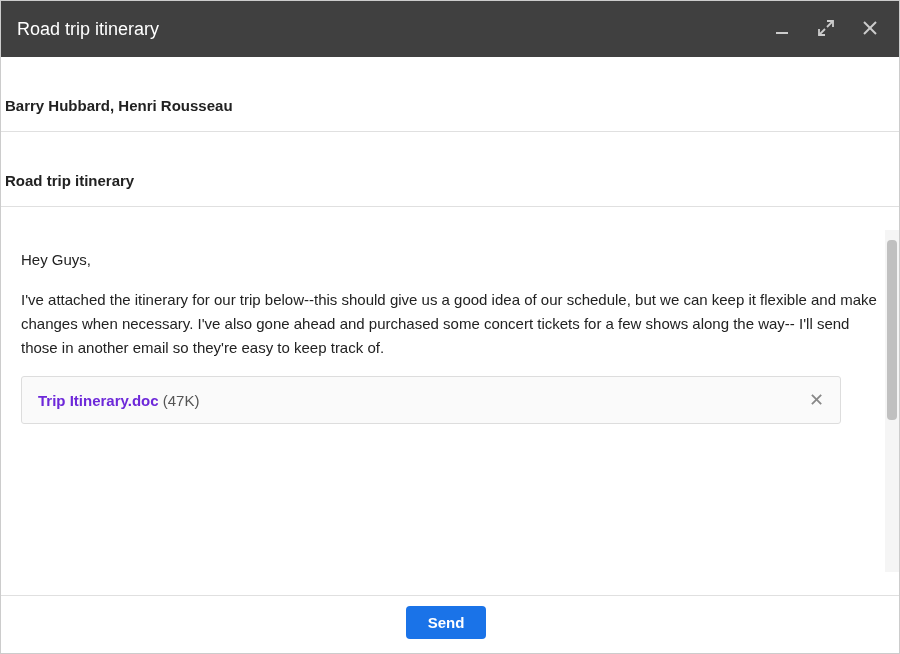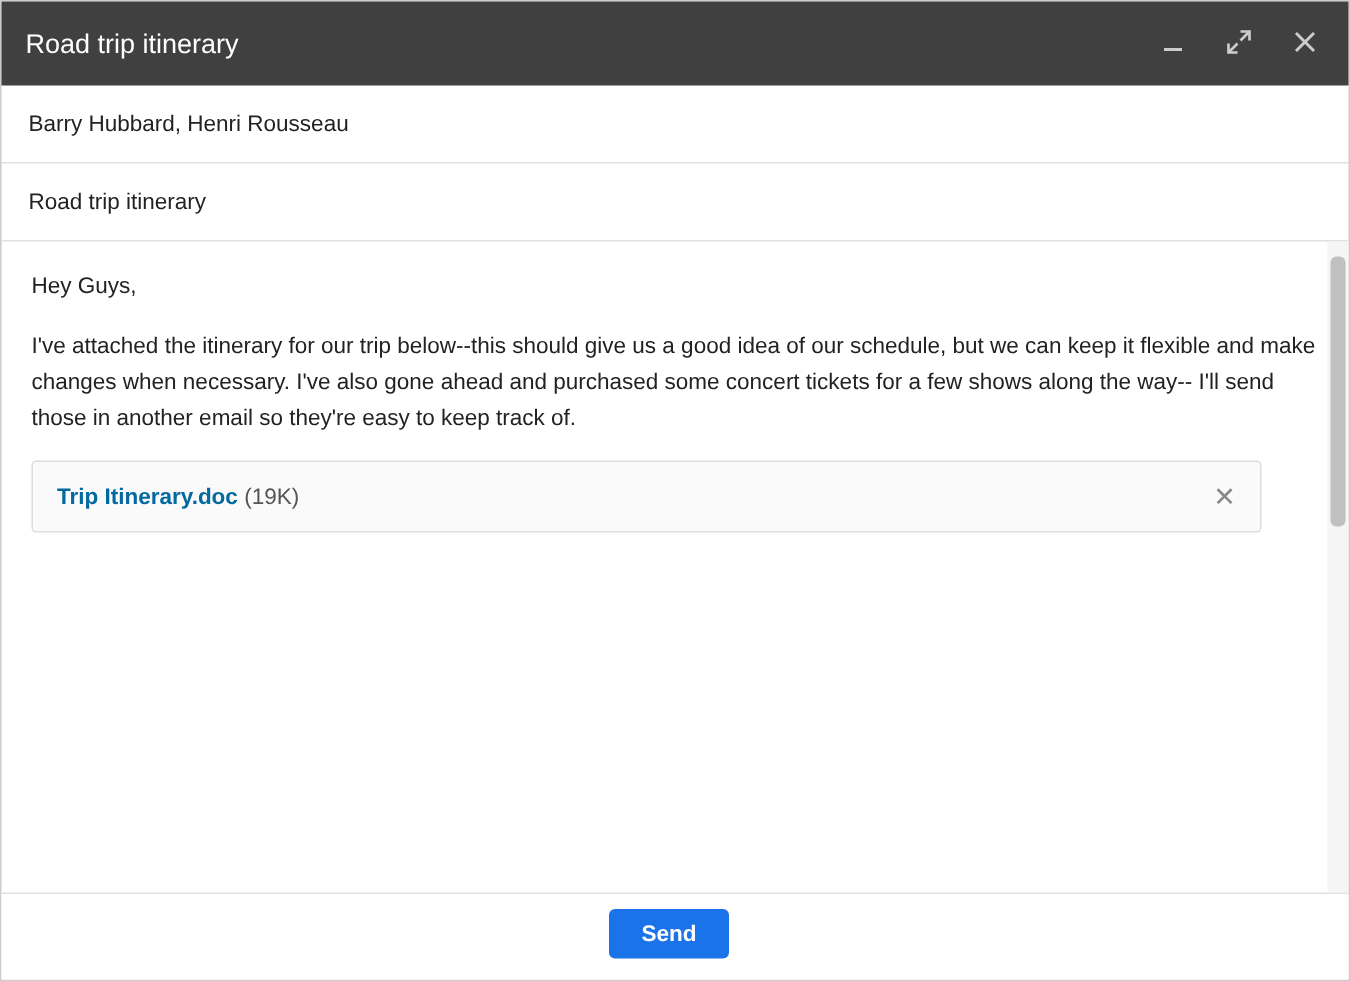--- a/index.html
+++ b/index.html
@@ -18,20 +18,21 @@
       overflow: hidden;
     }
     .compose-window {
       width: 900px;
       height: 654px;
       background: #fff;
       border: 1px solid #ccc;
       display: flex;
       flex-direction: column;
       box-shadow: 0 4px 16px rgba(0,0,0,0.3);
+      gap: 23px;
     }
     .titlebar {
       background: #404040;
       color: #fff;
       display: flex;
       align-items: center;
       justify-content: space-between;
       padding: 0 16px;
       height: 56px;
       flex-shrink: 0;
@@ -49,27 +50,28 @@
       color: #ccc;
       font-size: 18px;
       cursor: pointer;
       background: none;
       border: none;
       line-height: 1;
       padding: 2px 4px;
     }
     .field-row {
       border-bottom: 1px solid #e0e0e0;
-      padding: 14px 18px;
+      padding: 14px 4px;
       font-size: 15px;
       color: #222;
       flex-shrink: 0;
       min-height: 52px;
       display: flex;
       align-items: center;
+      font-weight: bold;
     }
     .body-area {
       flex: 1;
       padding: 18px 18px 8px 18px;
       font-size: 15px;
       color: #222;
       overflow-y: auto;
       position: relative;
     }
     .body-text {
@@ -83,21 +85,21 @@
       border-radius: 3px;
       padding: 14px 16px;
       display: flex;
       align-items: center;
       justify-content: space-between;
       margin-top: 8px;
       background: #fafafa;
       max-width: 820px;
     }
     .attachment-name {
-      color: #0369a1;
+      color: #6d28d9;
       font-weight: bold;
       font-size: 15px;
     }
     .attachment-size {
       color: #555;
       font-size: 15px;
     }
     .attachment-close {
       color: #888;
       cursor: pointer;
@@ -228,21 +230,21 @@
 
   <div class="body-area" style="position:relative;padding-left:20px;">
     <div class="body-text">
       <p>Hey Guys,</p>
       <p>I've attached the itinerary for our trip below--this should give us a good idea of our schedule, but we can keep it flexible and make changes when necessary. I've also gone ahead and purchased some concert tickets for a few shows along the way-- I'll send those in another email so they're easy to keep track of.</p>
     </div>
 
     <div class="attachment-box">
       <span>
         <span class="attachment-name">Trip Itinerary.doc</span>
-        <span class="attachment-size">(19K)</span>
+        <span class="attachment-size">(47K)</span>
       </span>
       <button class="attachment-close">✕</button>
     </div>
 
     <div class="scrollbar" style="position:absolute; right:0; top:0; bottom:0;">
       <div class="scrollbar-thumb"></div>
     </div>
   </div>
 
   <div class="toolbar">

